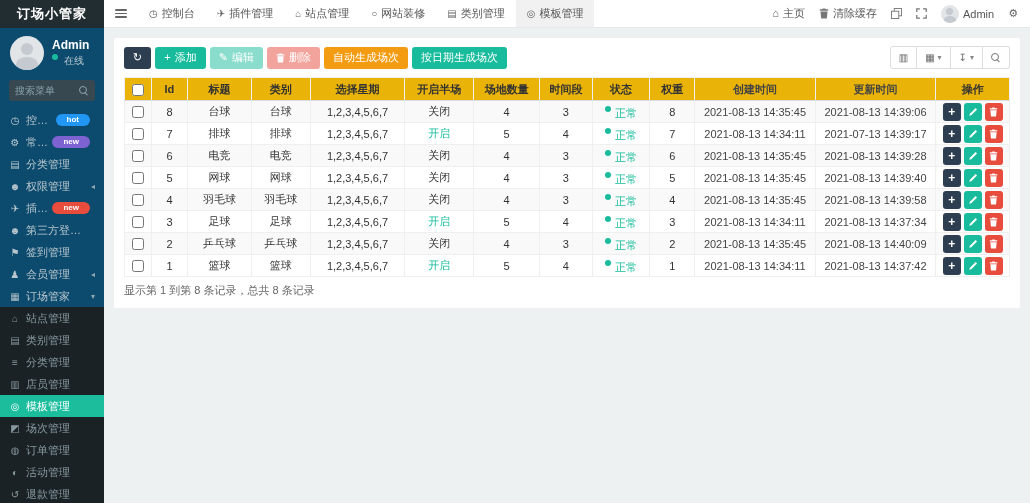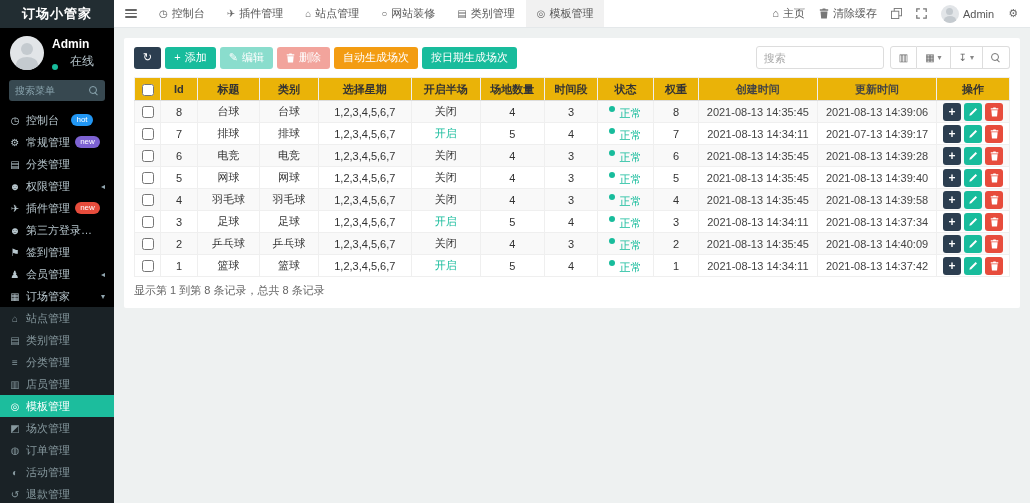--- a/index.html
+++ b/index.html
@@ -2,38 +2,38 @@
 <html><head>
 <meta charset="utf-8">
 <title>订场小管家</title>
 <style>
   *{margin:0;padding:0;box-sizing:border-box}
   html,body{width:1030px;height:503px;overflow:hidden}
   body{font-family:"Liberation Sans","DejaVu Sans",sans-serif;font-size:12px;background:#eef1f1;color:#333}
   .layout{display:flex;width:1030px;height:503px}
 
   
-  .sidebar{width:114px;flex-shrink:0;background:#000000;color:#b8c7ce;display:flex;flex-direction:column;overflow:hidden}
+  .sidebar{width:104px;flex-shrink:0;background:#0c4a6e;color:#b8c7ce;display:flex;flex-direction:column;overflow:hidden}
   .logo{height:28px;line-height:28px;text-align:center;color:#fff;font-weight:bold;font-size:13px;letter-spacing:1px;background:#222d32}
   .userpanel{display:flex;align-items:center;gap:8px;padding:8px 10px 6px}
   .avatar{width:34px;height:34px;border-radius:50%;background:#e2e5e8;position:relative;overflow:hidden;flex-shrink:0}
   .avatar::before{content:"";position:absolute;left:50%;top:7px;width:12px;height:12px;margin-left:-6px;border-radius:50%;background:#c4cacf}
   .avatar::after{content:"";position:absolute;left:50%;top:21px;width:22px;height:14px;margin-left:-11px;border-radius:50% 50% 0 0;background:#c4cacf}
   .uinfo{display:flex;flex-direction:column;gap:2px}
   .uname{color:#fff;font-weight:bold;font-size:12px}
-  .ustatus{font-size:12px;color:#b8c7ce;display:flex;align-items:flex-end;gap:12px}
+  .ustatus{font-size:10px;color:#b8c7ce;display:flex;align-items:flex-start;gap:6px}
   .dot-green{width:6px;height:6px;border-radius:50%;background:#18bc9c;display:inline-block}
   .sb-search{margin:4px 9px 8px;height:21px;background:#374850;border-radius:3px;display:flex;align-items:center;padding:8px 6px;gap:4px}
   .sb-search input{flex:1;min-width:0;background:transparent;border:none;outline:none;color:#ccc;font-size:10px}
   .sb-search input::placeholder{color:#8aa4ae}
   .menu{display:flex;flex-direction:column}
   .menu-item{height:22px;display:flex;align-items:center;gap:5px;padding:0 9px;font-size:11px;color:#b8c7ce;cursor:pointer;white-space:nowrap}
   .mi-icon{width:12px;text-align:center;font-size:10px;flex-shrink:0}
   .mi-label{overflow:hidden;text-overflow:ellipsis}
-  .badge{margin-left:auto;font-size:8px;line-height:1;color:#fff;border-radius:8px;padding:2px 5px;font-weight:normal}
+  .badge{margin-left:auto;font-size:8px;line-height:1;color:#fff;border-radius:8px;padding:2px 11px;font-weight:bold}
   .chev{margin-left:auto;font-size:8px;color:#91a6b0}
   .submenu{background:#1a2226}
   .submenu .menu-item{color:#87999f}
   .menu-item.active{background:#1cbd9d;color:#fff}
 
   
   .main{flex:1;display:flex;flex-direction:column;min-width:0}
   .navbar{height:28px;background:#fff;border-bottom:1px solid #e4e8ea;display:flex;align-items:stretch;font-size:11px;color:#555}
   .hamburger{width:34px;display:flex;align-items:center;justify-content:center;cursor:pointer}
   .hamburger span{width:12px;height:9px;display:flex;flex-direction:column;justify-content:space-between}
@@ -351,23 +351,20 @@
             <span>删除</span>
           </button>
           <button class="btn btn-warning">
             <span>自动生成场次</span>
           </button>
           <button class="btn btn-success">
             <span>按日期生成场次</span>
           </button>
 
           <div class="tb-right">
-            <span class="search-box">
-              <input type="text" placeholder="搜索" style="">
-            </span>
             <div class="btn-group">
               <button class="btn-light">
                 <span>▥</span>
               </button>
               <button class="btn-light">
                 <span>▦</span>
                 <span class="caret">▾</span>
               </button>
               <button class="btn-light">
                 <span>↧</span>

